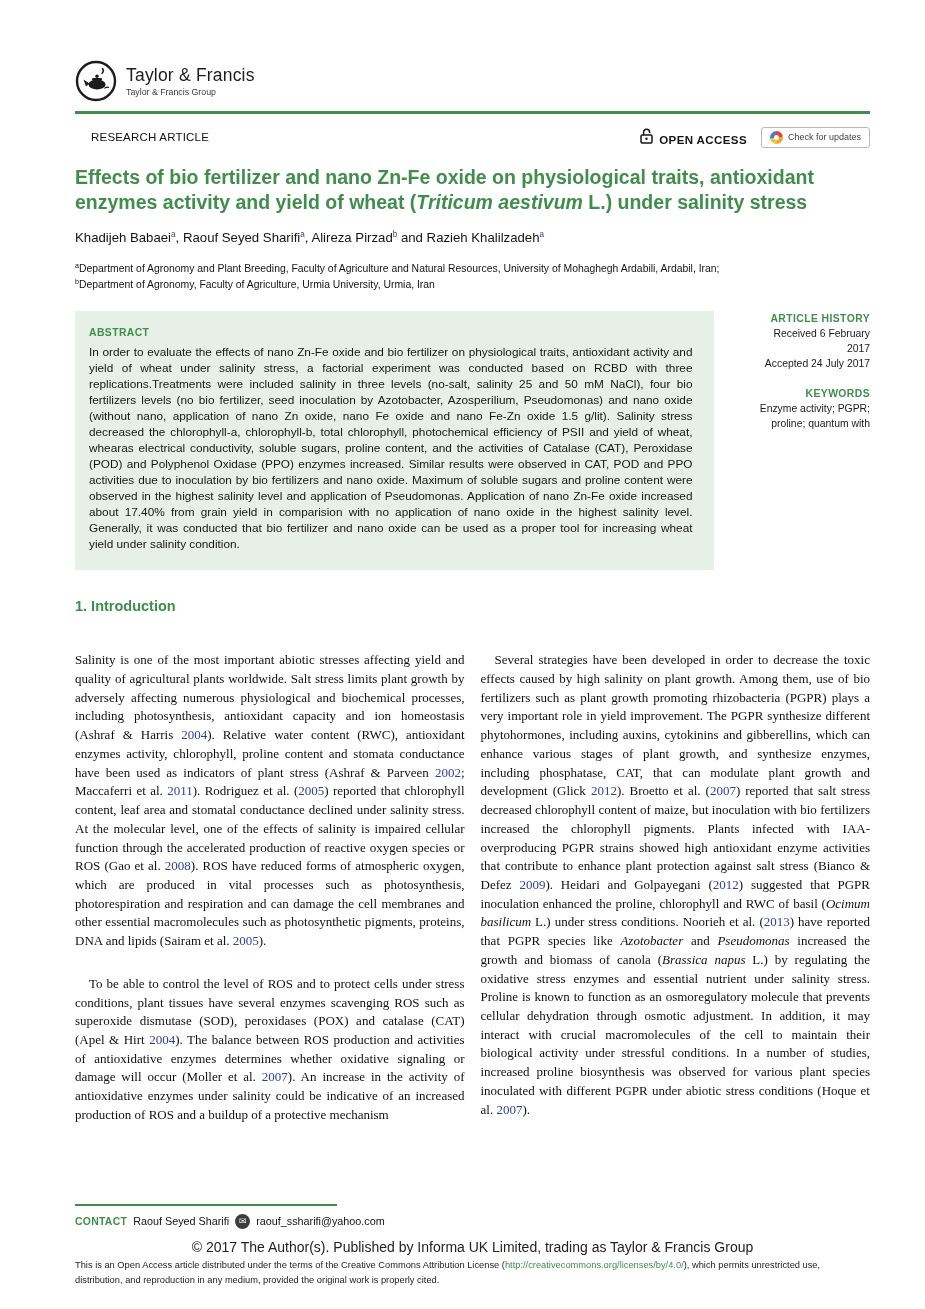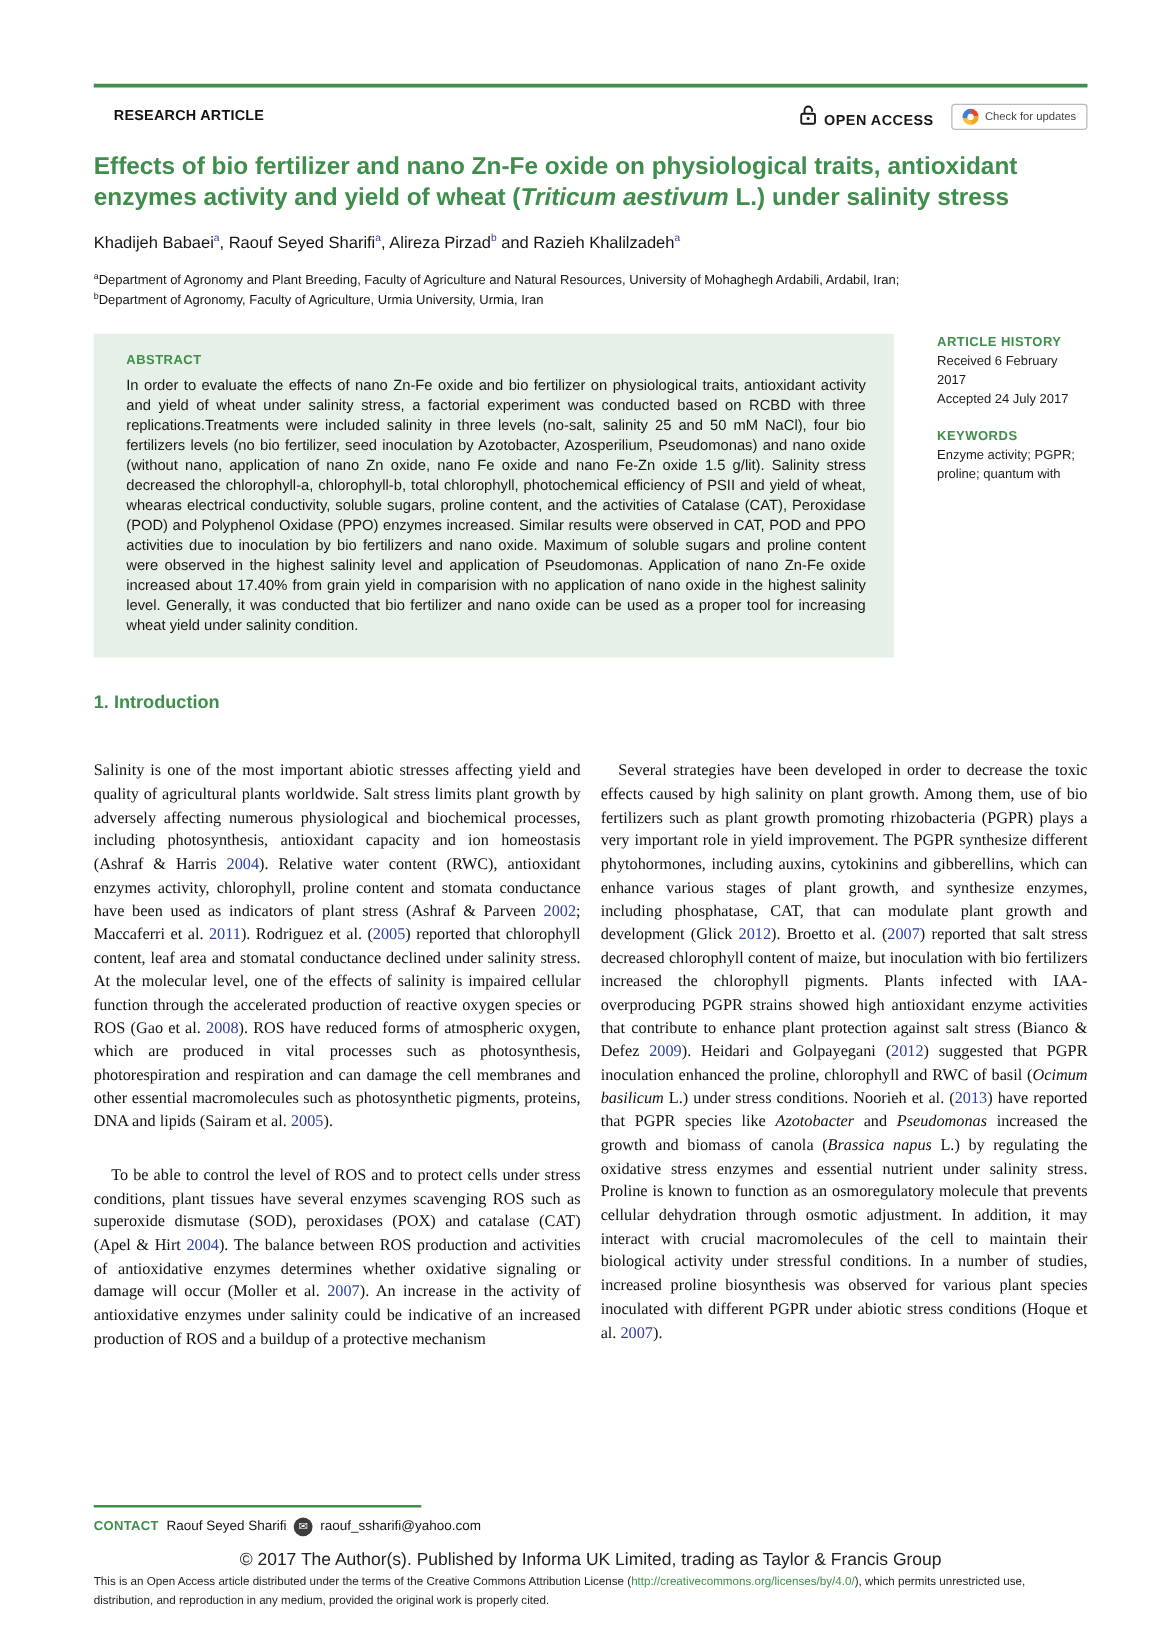--- a/index.html
+++ b/index.html
@@ -19,42 +19,42 @@
   .publisher{display:flex;align-items:center;gap:9px;margin-top:2px;}
   .logo-circle svg{display:block;}
   .publisher-text{display:flex;flex-direction:column;}
   .publisher-name{font-size:17.5px;color:#1c1c1c;letter-spacing:.2px;}
   .publisher-sub{font-size:8.8px;color:#3a3a3a;margin-top:1px;}
 
   .rule-green{height:2.5px;background:var(--accent);margin-top:9px;}
 
   
   .type-row{display:flex;justify-content:space-between;align-items:center;margin-top:13px;}
-  .article-type{font-size:11.5px;font-weight:bold;letter-spacing:.2px;padding-left:16px;}
+  .article-type{font-size:11.5px;font-weight:normal;letter-spacing:.2px;padding-left:16px;}
   .type-right{display:flex;align-items:center;gap:14px;}
   .open-access{display:flex;align-items:flex-end;gap:6px;font-size:11.5px;font-weight:600;letter-spacing:.4px;color:#171717;cursor:pointer;}
   .check-badge{display:flex;align-items:center;gap:5px;border:1px solid #b9b9b9;border-radius:3px;background:#fff;padding:3px 8px;cursor:pointer;}
   .check-badge-label{font-size:9px;color:#444;}
   .crossmark-icon{position:relative;width:13px;height:13px;border-radius:50%;display:inline-block;
     background:conic-gradient(#e8452c 0 22%, #f5a623 22% 48%, #f3c13a 48% 72%, #3f7fd6 72% 100%);}
   .crossmark-icon::after{content:"";position:absolute;left:4px;top:4px;width:5px;height:5px;border-radius:50%;background:#fff;}
 
   
   .title{margin-top:17px;font-size:19.5px;line-height:1.33;font-weight:bold;color:var(--accent);}
   .authors{margin-top:14px;font-size:13.2px;color:#141414;}
   .authors sup{color:var(--link);font-size:.62em;}
   .affiliations{margin-top:15px;font-size:10.4px;line-height:1.55;color:#141414;}
   .affiliations sup{font-size:.68em;color:#141414;}
 
   
   .abstract-row{display:flex;margin-top:17px;}
-  .abstract-box{width:687px;background:var(--abstract-bg);padding:16px 22px 18px 26px;}
+  .abstract-box{width:687px;background:var(--abstract-bg);padding:16px 22px 18px 14px;}
   .mini-heading{font-size:10.4px;font-weight:bold;letter-spacing:.4px;color:var(--accent);}
   .abstract-text{margin-top:6px;font-size:11.8px;line-height:1.36;text-align:justify;color:#161616;}
-  .side-info{margin-left:35px;width:130px;font-size:10.4px;line-height:1.45;color:#1a1a1a;}
+  .side-info{margin-left:35px;width:130px;font-size:10.4px;line-height:1.45;color:#1a1a1a;text-align:right;}
   .side-info .keywords-h{margin-top:15px;}
   .side-info .side-text{margin-top:0;}
 
   
   .section-heading{margin-top:28px;font-size:14.5px;font-weight:bold;color:var(--accent);}
   .columns{display:flex;gap:16px;margin-top:13px;}
   .col{flex:1;min-width:0;}
   .body-para{font-family:"Liberation Serif",serif;font-size:13px;line-height:1.44;text-align:justify;color:#101010;margin-top:24px;}
   .body-para.indent{text-indent:14px;}
   .cite{color:var(--link);}
@@ -69,20 +69,37 @@
   .copyright{margin-top:8px;font-size:14px;line-height:1.55;color:#222;text-align:center;}
   .license{font-size:9.3px;line-height:1.55;color:#222;}
   .green-link{color:var(--accent);cursor:pointer;}
 </style>
 </head>
 <body>
 
 <div class="page">
 
   <header class="masthead">
+    <div class="publisher">
+      <span class="logo-circle">
+        <svg width="42" height="42" viewBox="0 0 42 42">
+          <circle cx="21" cy="21" r="19" fill="none" stroke="#1c1c1c" stroke-width="2.4"></circle>
+          <ellipse cx="22" cy="24.5" rx="8.5" ry="5" fill="#1c1c1c"></ellipse>
+          <path d="M14.5 23.5 L8.5 19.5 L11 26.5 Z" fill="#1c1c1c"></path>
+          <rect x="17" y="18" width="10" height="2.2" rx="1" fill="#1c1c1c"></rect>
+          <circle cx="22" cy="16.2" r="1.7" fill="#1c1c1c"></circle>
+          <path d="M27 13.5 q2.5 -2.5 0.5 -5" fill="none" stroke="#1c1c1c" stroke-width="1.4" stroke-linecap="round"></path>
+          <path d="M30 28 q2 -1.5 3.5 -0.5" fill="none" stroke="#1c1c1c" stroke-width="1.3" stroke-linecap="round"></path>
+        </svg>
+      </span>
+      <span class="publisher-text">
+        <span class="publisher-name">Taylor &amp; Francis</span>
+        <span class="publisher-sub">Taylor &amp; Francis Group</span>
+      </span>
+    </div>
   </header>
 
   <div class="rule-green"></div>
 
   <div class="type-row">
     <span class="article-type">RESEARCH ARTICLE</span>
     <span class="type-right">
       <span class="open-access">
         <span>
           <svg width="13" height="16" viewBox="0 0 13 16">

